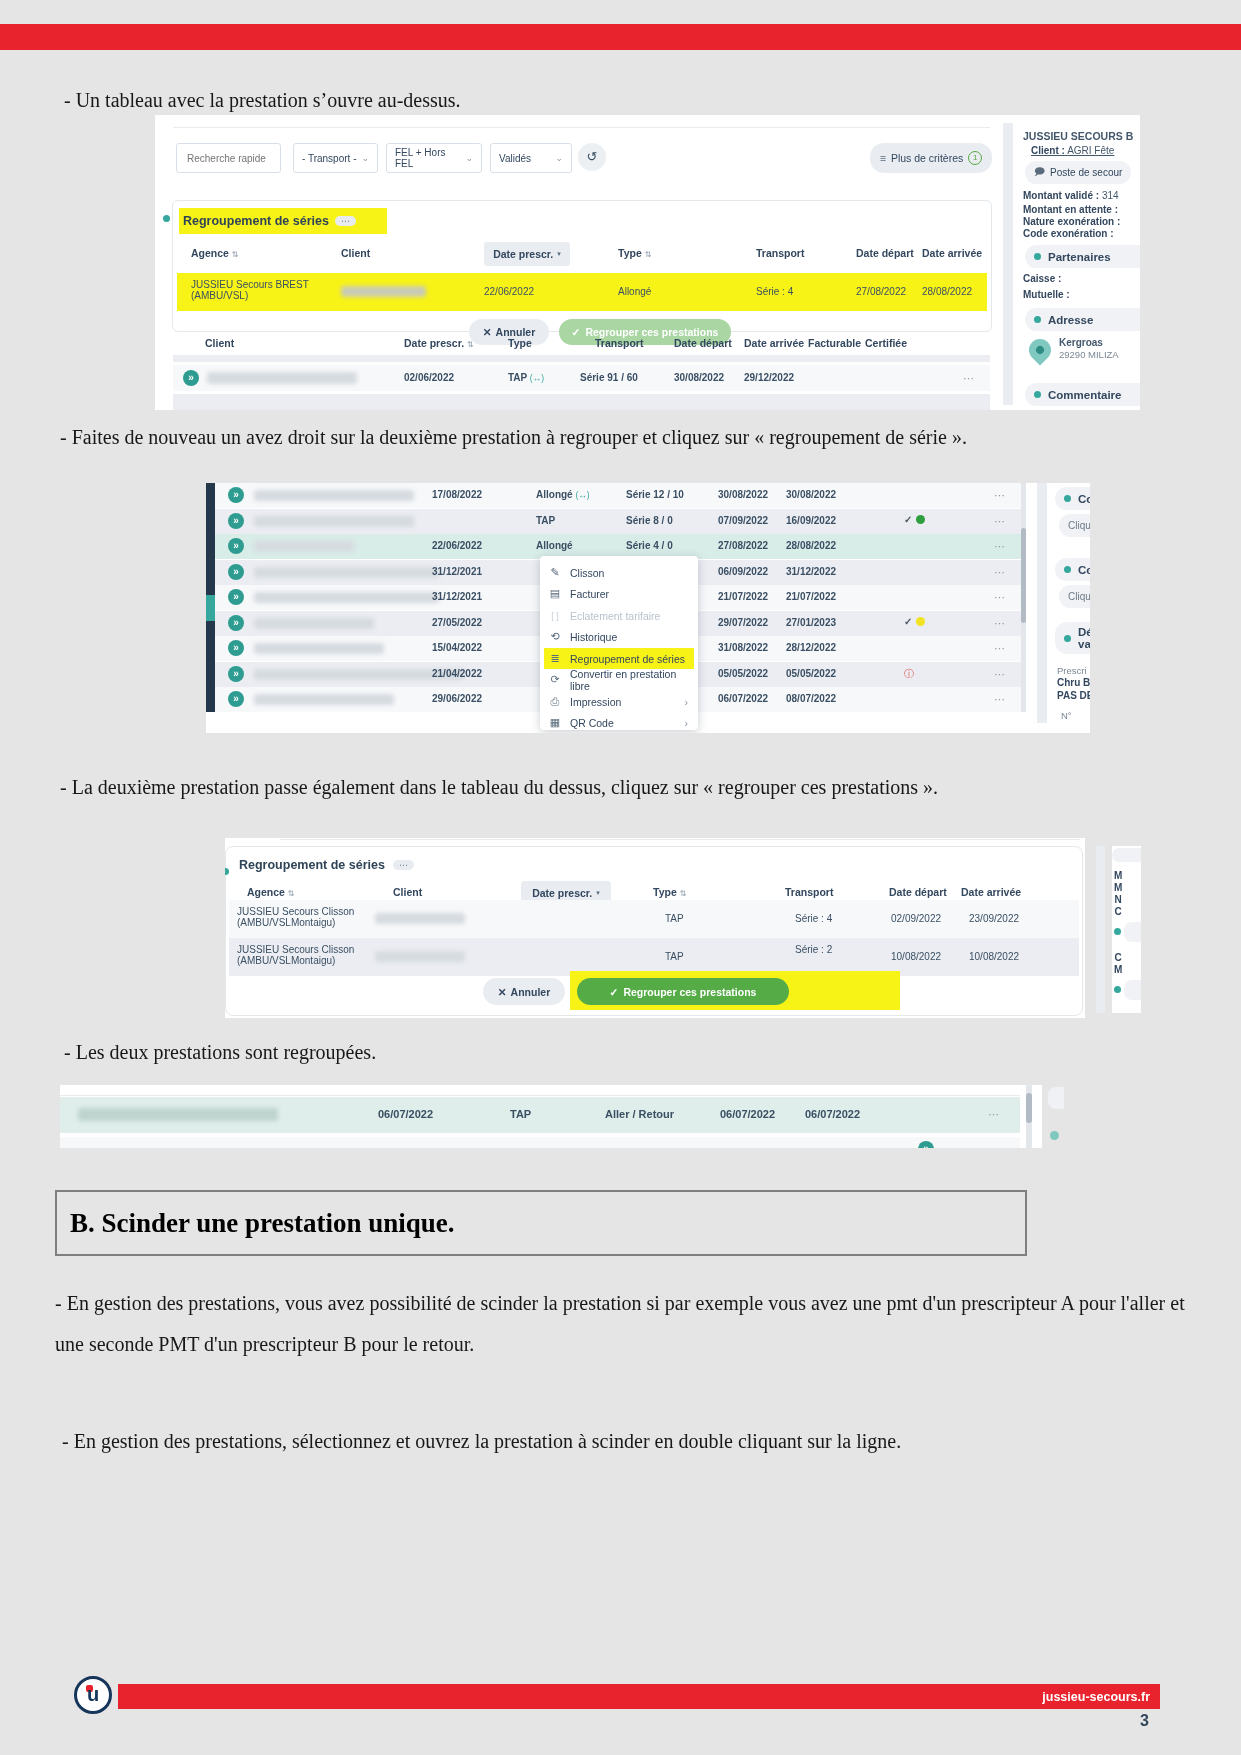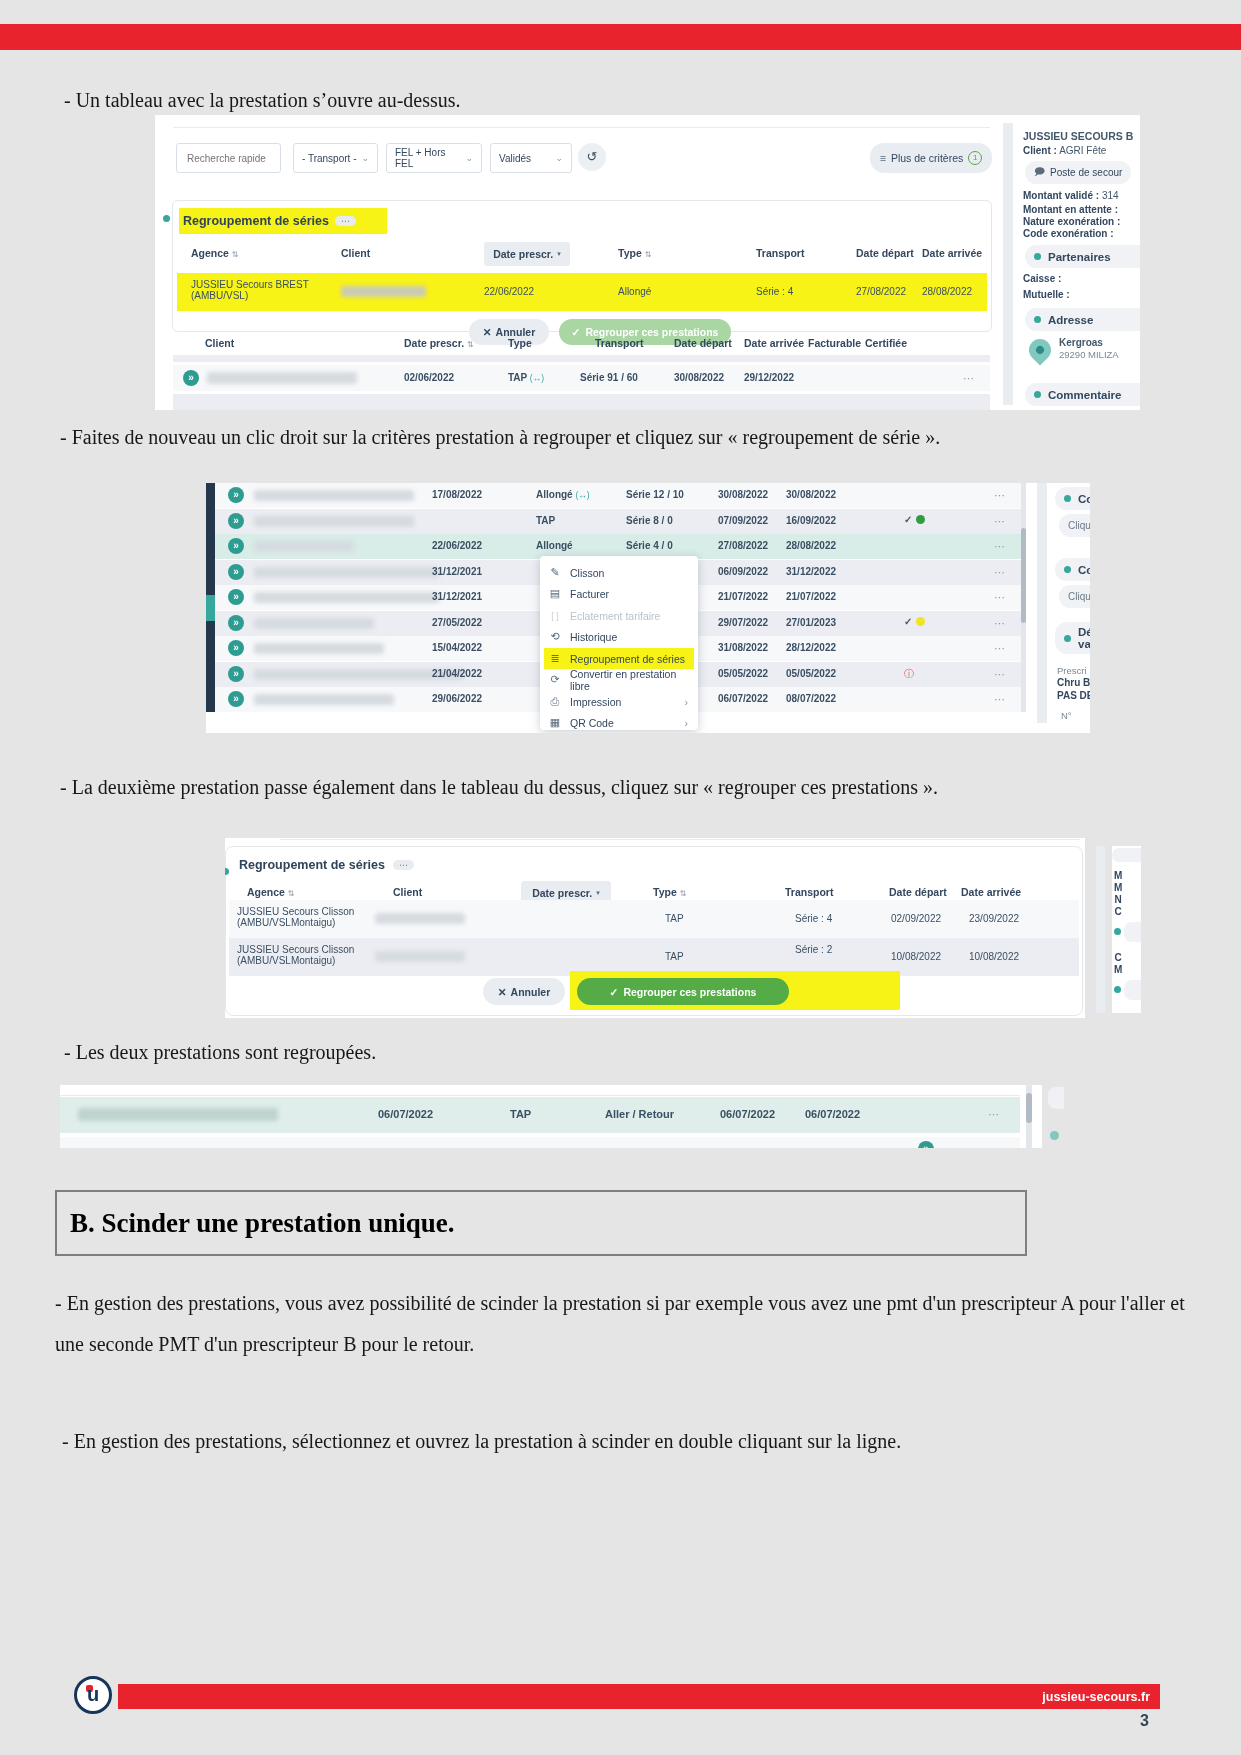--- a/index.html
+++ b/index.html
@@ -150,21 +150,21 @@
       <div class="cell" style="left:407px;top:7px;">Série 91 / 60</div>
       <div class="cell" style="left:501px;top:7px;">30/08/2022</div>
       <div class="cell" style="left:571px;top:7px;">29/12/2022</div>
       <div class="dots" style="left:790px;top:7px;">⋯</div>
     </div>
     <div class="abs r-even" style="left:18px;top:279px;width:817px;height:16px;"></div>
 
     <div class="divider-v" style="left:848px;top:8px;width:10px;height:282px;"></div>
     <div class="abs" style="left:868px;top:0;width:117px;height:295px;">
       <div class="sbtext" style="left:0;top:15px;font-weight:bold;font-size:10.5px;">JUSSIEU SECOURS B</div>
-      <div class="sbtext" style="left:0;top:30px;"><b>Client :</b> <span>AGRI Fête</span></div>
+      <div class="sbtext" style="left:8px;top:30px;text-decoration:underline;"><b>Client :</b> <span>AGRI Fête</span></div>
       <div class="sbpill" style="left:2px;top:46px;font-weight:normal;font-size:10px;">
         <span style="margin-right:5px;color:#5A6B7C;">🗩</span>
           <span>Poste de secour</span>
       </div>
       <div class="sbtext" style="left:0;top:75px;"><b>Montant validé :</b> <span>314</span></div>
       <div class="sbtext" style="left:0;top:89px;"><b>Montant en attente :</b></div>
       <div class="sbtext" style="left:0;top:101px;"><b>Nature exonération :</b></div>
       <div class="sbtext" style="left:0;top:113px;"><b>Code exonération :</b></div>
       <div class="sbpill" style="left:2px;top:130px;width:108px;">
           <span class="tdot"></span>
@@ -179,21 +179,21 @@
       <div class="pin" style="left:6px;top:224px;"></div>
       <div class="sbtext" style="left:36px;top:222px;font-weight:bold;">Kergroas</div>
       <div class="sbtext" style="left:36px;top:234px;font-size:9.5px;color:#7A8794;">29290 MILIZA</div>
       <div class="sbpill" style="left:2px;top:268px;width:112px;">
           <span class="tdot"></span>
           <span>Commentaire</span>
         </div>
     </div>
   </section>
 
-  <p class="para" style="left:60px;top:421px;width:1000px;">- Faites de nouveau un clic droit sur la critères prestation à regrouper et cliquez sur « regroupement de série ».</p>
+  <p class="para" style="left:60px;top:421px;width:1000px;">- Faites de nouveau un avez droit sur la deuxième prestation à regrouper et cliquez sur « regroupement de série ».</p>
 
   <section class="shot" style="left:206px;top:483px;width:884px;height:250px;">
     <div class="abs" style="left:0;top:0;width:9px;height:229px;background:#24374B;"></div>
     <div class="abs" style="left:0;top:112px;width:9px;height:26px;background:#35A79C;"></div>
 
     <div class="s2row r-odd" style="top:0;">
       <div class="circ cico">»</div>
         <div class="redact cred"></div>
       <div class="cell cd">17/08/2022</div>
       <div class="cell ct"><span>Allongé</span> <span class="badge-teal">(↔)</span></div>

